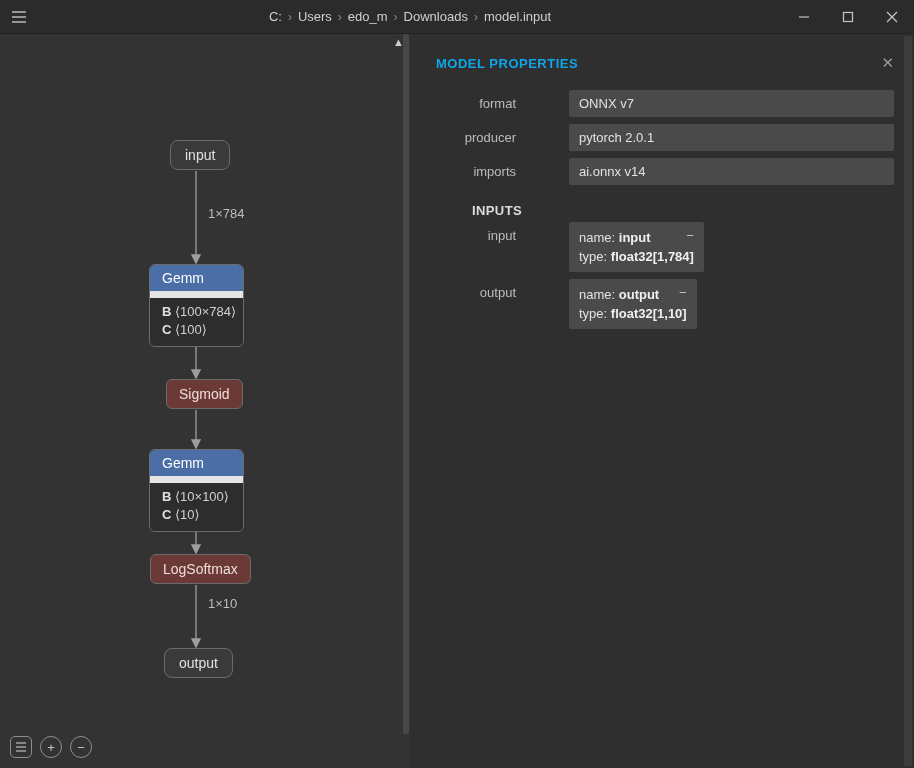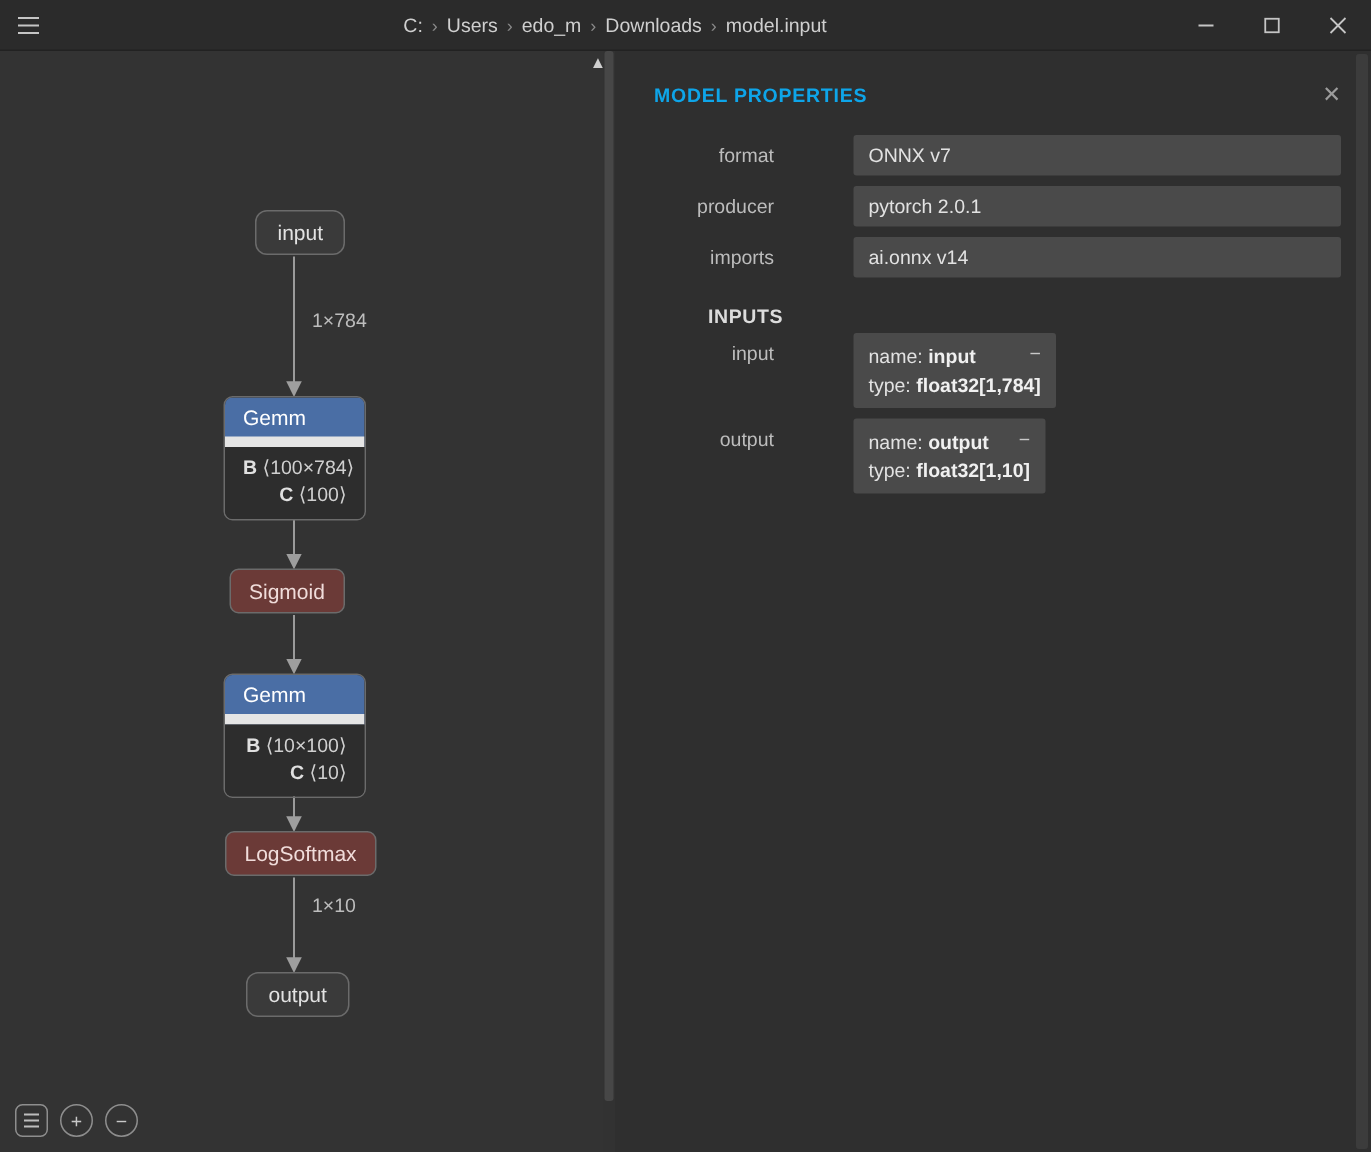--- a/index.html
+++ b/index.html
@@ -44,21 +44,21 @@
   .vscroll-right{position:absolute;right:2px;top:2px;bottom:2px;width:8px;background:#2f2f2f;}
   .vscroll-right .thumb{position:absolute;left:0px;right:0px;top:0;height:730px;background:#3c3c3c;border-radius:2px;}
 
   
   .graph{position:absolute;inset:0;}
   .node{position:absolute;border:1px solid var(--node-border);border-radius:6px;overflow:hidden;}
   .node.io{background:var(--io-fill);padding:6px 14px;color:#e2e2e2;font-size:14px;border-radius:8px;}
   .node .hdr{padding:5px 12px;font-size:14px;color:#fff;}
   .node .hdr.gemm{background:var(--gemm);border-bottom:7px solid #e5e5e5;}
   .node .params{background:var(--dark-panel);padding:5px 12px 7px;font-size:13px;color:#d0d0d0;}
-  .node .params .ln{line-height:18px;text-align:right;}
+  .node .params .ln{line-height:18px;}
   .node .params .ln .k{font-weight:600;color:#e0e0e0;}
   .node.act{background:var(--sigmoid);color:#f0dcda;padding:6px 12px;font-size:14px;border-radius:6px;}
   .edge-label{position:absolute;color:#bdbdbd;font-size:13px;}
   svg.edges{position:absolute;inset:0;width:100%;height:100%;}
   .edge{stroke:var(--edge);stroke-width:1.3;fill:none;}
   .arrow{fill:var(--edge);}
 
   
   .toolbar{position:absolute;left:10px;bottom:10px;display:flex;gap:8px;}
   .tbtn{width:22px;height:22px;border:1.3px solid #8e8e8e;border-radius:5px;display:flex;align-items:center;justify-content:center;color:#c8c8c8;font-size:13px;}
@@ -151,21 +151,21 @@
         <div class="edge-label" style="left:208px;top:172px;">1×784</div>
 
         <div class="node" style="left:149px;top:230px;width:95px;">
           <div class="hdr gemm">Gemm</div>
           <div class="params">
             <div class="ln"><span class="k">B</span>&nbsp;<span>⟨100×784⟩</span></div>
             <div class="ln"><span class="k">C</span>&nbsp;<span>⟨100⟩</span></div>
           </div>
         </div>
 
-        <div class="node act" style="left:153px;top:345px;"><span>Sigmoid</span></div>
+        <div class="node act" style="left:166px;top:345px;"><span>Sigmoid</span></div>
 
         <div class="node" style="left:149px;top:415px;width:95px;">
           <div class="hdr gemm">Gemm</div>
           <div class="params">
             <div class="ln"><span class="k">B</span>&nbsp;<span>⟨10×100⟩</span></div>
             <div class="ln"><span class="k">C</span>&nbsp;<span>⟨10⟩</span></div>
           </div>
         </div>
 
         <div class="node act" style="left:150px;top:520px;"><span>LogSoftmax</span></div>

